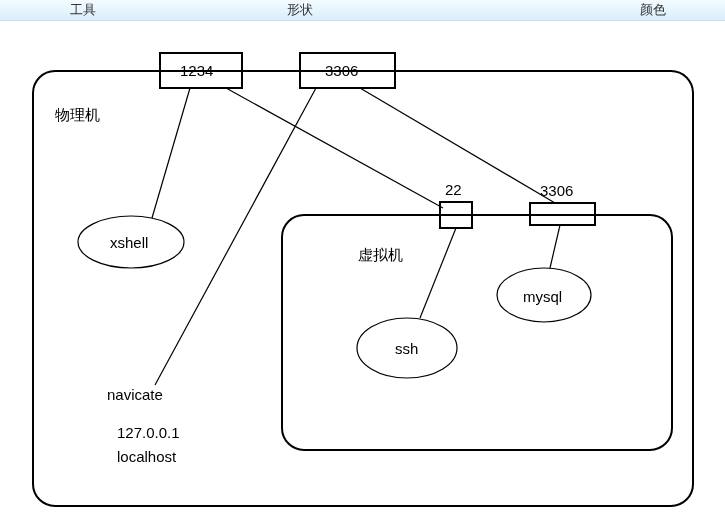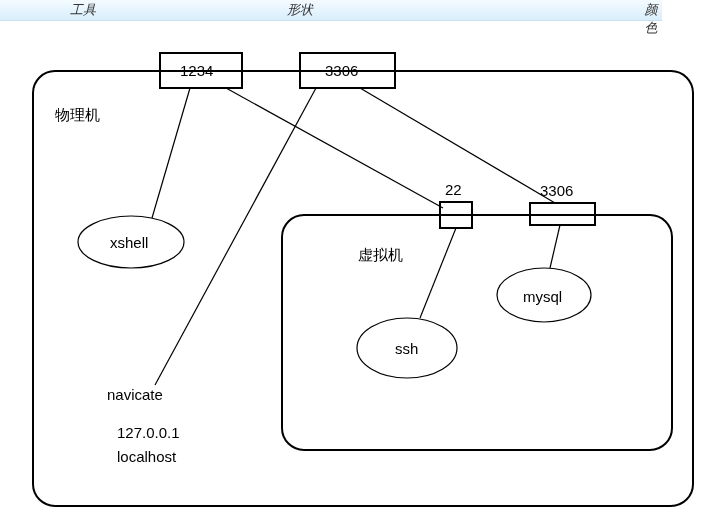--- a/index.html
+++ b/index.html
@@ -8,25 +8,24 @@
     width: 725px;
     height: 522px;
     background: #fff;
     font-family: "Microsoft YaHei", Arial, sans-serif;
     font-size: 14px;
     overflow: hidden;
   }
   .toolbar {
     position: absolute;
     left: 0; top: 0;
-    width: 662px;
+    width: 725px;
     height: 20px;
     background: linear-gradient(#f4fbff, #d9eefc);
     border-bottom: 1px solid #c8e0ef;
-    font-style: italic;
   }
   .tool-label {
     position: absolute;
     top: 1px;
     font-size: 13px;
     color: #333;
   }
   .diagram {
     position: absolute;
     left: 0;

